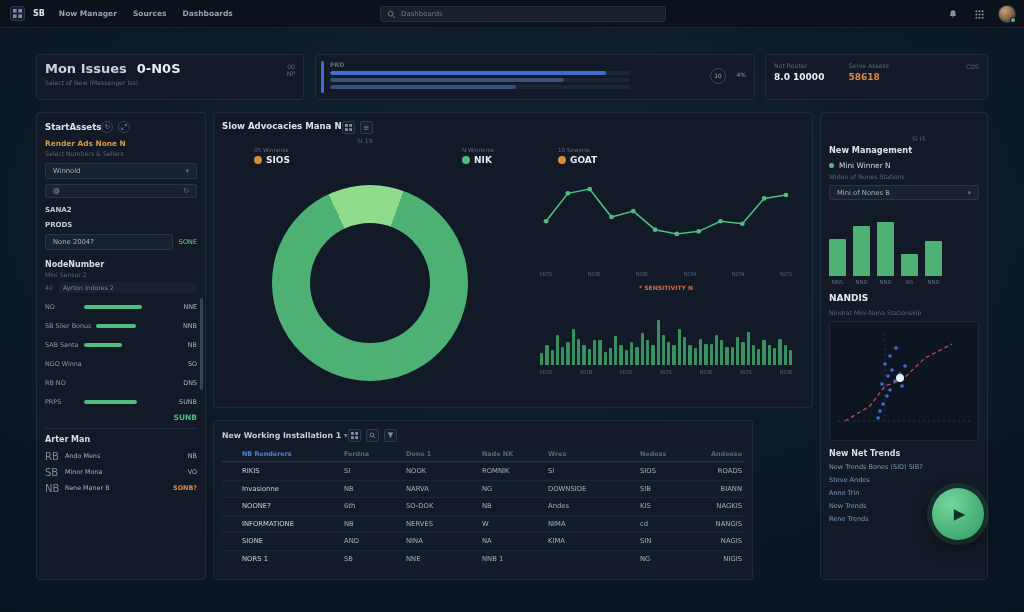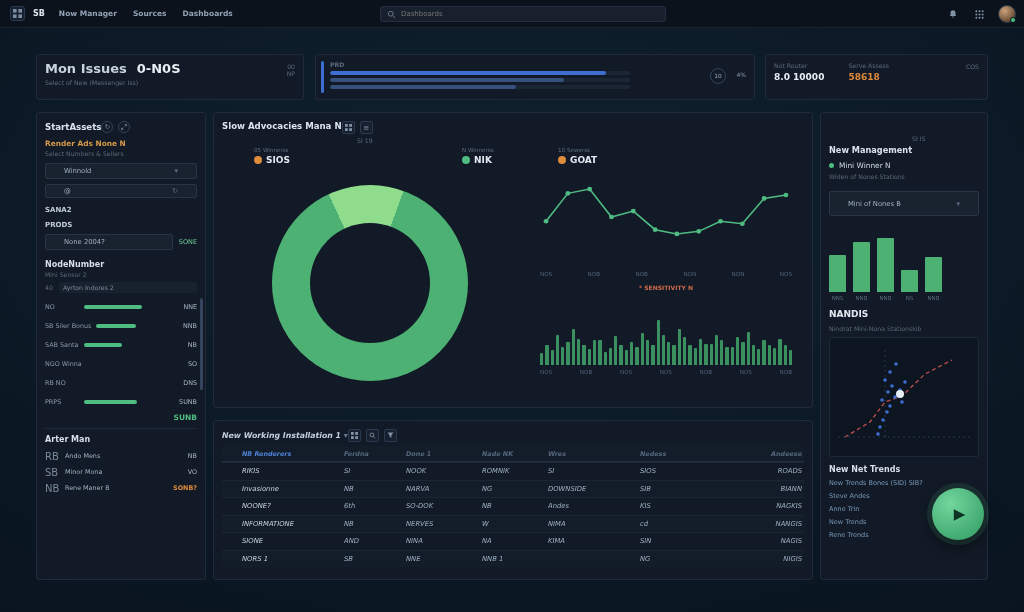--- a/index.html
+++ b/index.html
@@ -36,21 +36,21 @@
   .panel-title{font-size:8.6px;font-weight:bold;color:#dbe3ee;}
   .head-icos{display:flex;gap:5px;}
   .round-ico{width:12px;height:12px;border:1px solid #33435a;border-radius:50%;color:#8191a6;
     font-size:6.5px;display:flex;align-items:center;justify-content:center;cursor:pointer;}
   .sq-ico{width:13px;height:13px;border:1px solid #2c3a50;border-radius:2px;background:#16202e;
     display:flex;align-items:center;justify-content:center;cursor:pointer;}
   .px{padding-left:8px;padding-right:8px;}
   .lbl-orange{font-size:7.4px;font-weight:bold;color:#d79a4a;}
   .hint{font-size:6.2px;color:#5a6878;}
   .inp{height:16px;background:#19222f;border:1px solid #273547;border-radius:2px;
-    display:flex;align-items:center;padding:0 18px;gap:4px;}
+    display:flex;align-items:center;padding:0 7px;gap:4px;}
   .inp input{flex:1;min-width:0;background:transparent;border:none;outline:none;color:#9fb0c2;font-size:6.8px;}
   .inp .ico{color:#5f7089;font-size:7px;}
   .metric-row{display:flex;align-items:center;height:19px;gap:5px;}
   .metric-row .m-label{font-size:6.4px;color:#8b99ab;min-width:34px;white-space:nowrap;overflow:hidden;}
   .metric-row .m-track{flex:1;height:4px;border-radius:2px;}
   .metric-row .m-fill{height:4px;border-radius:2px;background:#4fbc82;}
   .metric-row .m-val{font-size:6.4px;color:#aab6c5;min-width:22px;text-align:right;}
   .divider{border-top:1px solid #202c3c;margin:6px 0;}
   .foot-row{display:flex;align-items:center;height:16px;gap:6px;}
   .foot-row .code{font-size:10px;color:#7b8a9c;width:14px;}
@@ -432,21 +432,21 @@
       <span>NOS</span>
         <span>NOB</span>
         <span>NOS</span>
         <span>NOS</span>
         <span>NOB</span>
         <span>NOS</span>
         <span>NOB</span>
     </div>
   </div>
 
-  <div class="card" style="left:213px;top:420px;width:600px;height:160px;font-style:italic;">
+  <div class="card" style="left:213px;top:420px;width:540px;height:160px;">
     <div class="panel-head" style="padding-bottom:4px;">
       <span style="font-size:7.8px;font-weight:bold;color:#c4cede;cursor:pointer;">
         <span>New Working Installation 1</span> <span style="color:#6c7b90;">▾</span>
       </span>
       <span class="head-icos">
         <span class="sq-ico">
           <svg class="ic" width="7" height="7" viewBox="0 0 10 10">
               <g fill="#8191a6">
                 <rect x="0" y="0" width="4" height="4"></rect>
                 <rect x="6" y="0" width="4" height="4"></rect>
@@ -546,21 +546,21 @@
     <div class="panel-head">
       <span class="panel-title" style="font-size:8.2px;margin-top:24px;">New Management</span>
       <span class="tiny">SI IS</span>
     </div>
     <div class="px">
       <div class="status-row">
         <span class="gdot"></span>
         <span style="font-size:7.4px;color:#cfd9e4;">Mini Winner N</span>
       </div>
       <div class="hint" style="margin-top:3px;">Widen of Nones Stations</div>
-      <div class="inp" style="margin-top:11px;height:25px;">
+      <div class="inp" style="margin-top:5px;height:15px;">
         <input value="Mini of Nones B" style="">
         <span class="ico">▾</span>
       </div>
 
       <div class="mini-bars">
           <div style="height: 55%;"></div>
           <div style="height: 74%;"></div>
           <div style="height: 80%;"></div>
           <div style="height: 32%;"></div>
           <div style="height: 52%;"></div>

